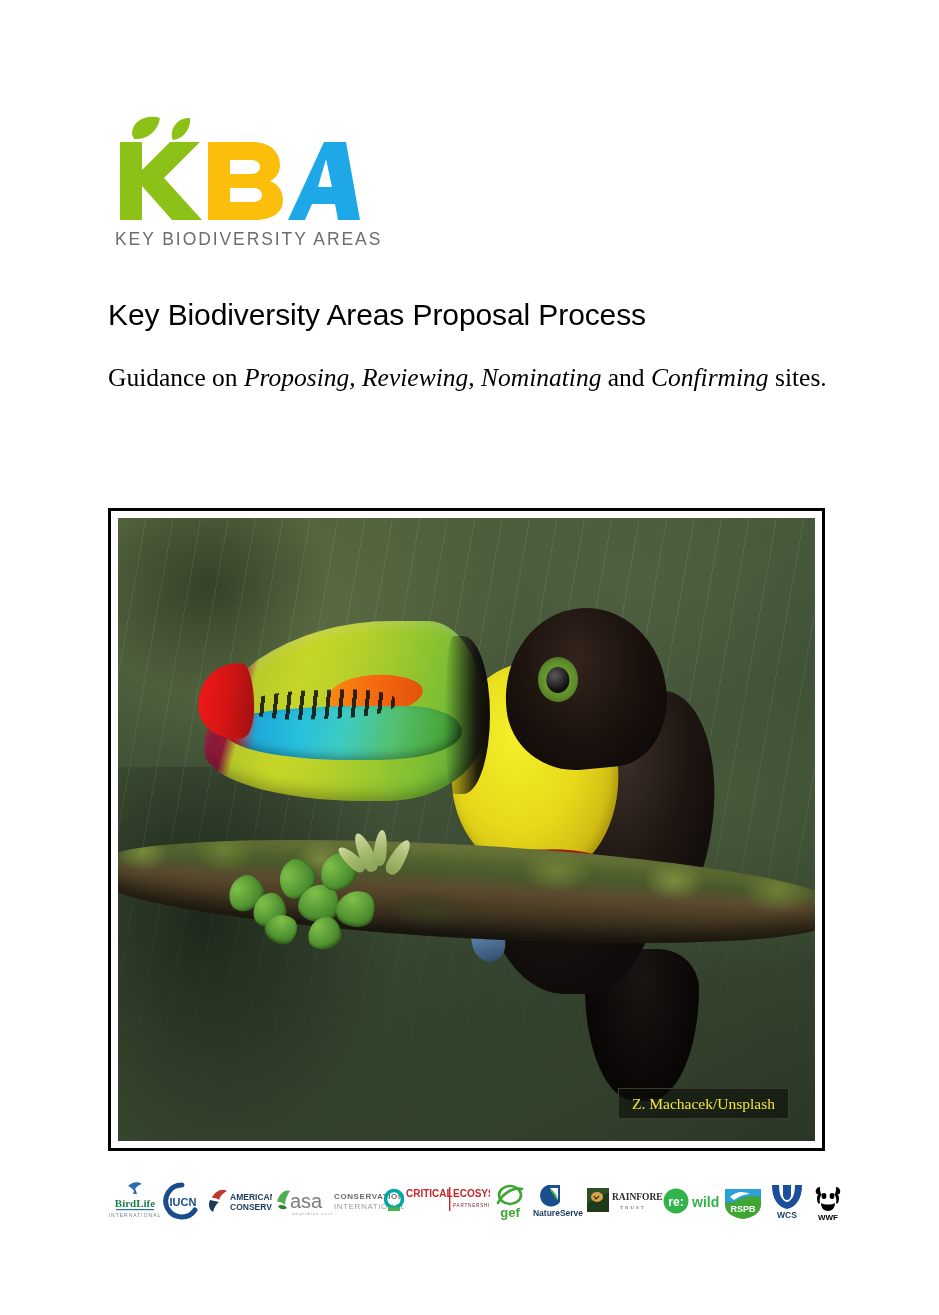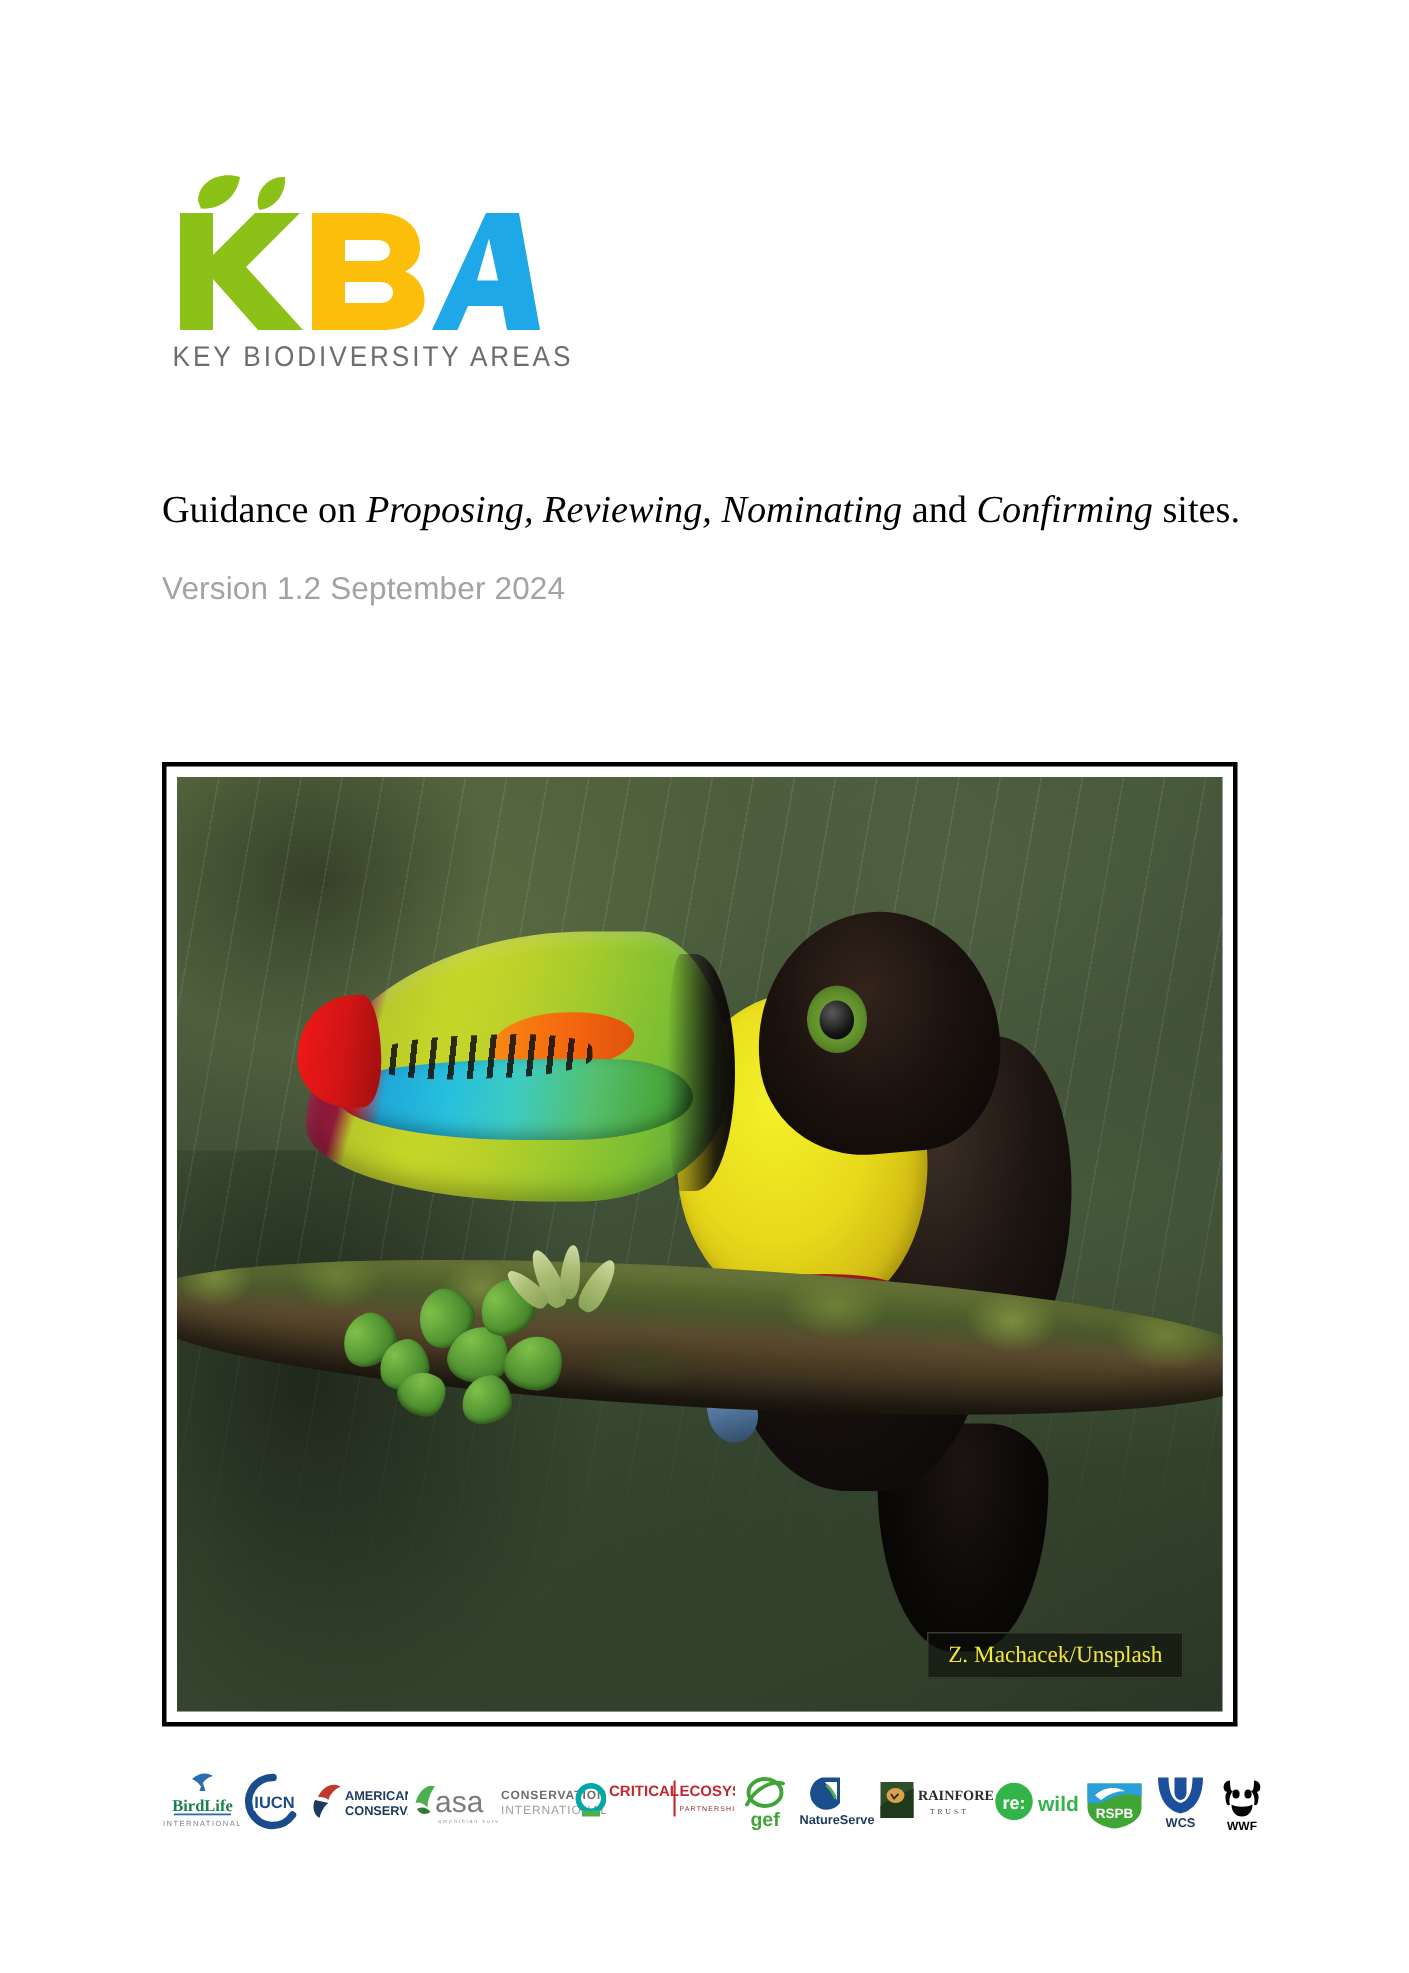--- a/index.html
+++ b/index.html
@@ -82,21 +82,21 @@
     box-sizing: border-box;
     border: 3px solid #000000;
     background: #ffffff;
     padding: 7px;
   }
   #photo {
     position: relative;
     width: 100%;
     height: 100%;
     overflow: hidden;
-    background: #737373;
+    background: #0369a1;
   }
 
   
   .bg-layer {
     position: absolute;
     inset: 0;
     background:
       radial-gradient(ellipse 46% 38% at 26% 16%, #5a6b42 0%, rgba(90,107,66,0) 70%),
       radial-gradient(ellipse 40% 34% at 74% 10%, #4e6040 0%, rgba(78,96,64,0) 72%),
       radial-gradient(ellipse 52% 40% at 88% 44%, #46583a 0%, rgba(70,88,58,0) 74%),
@@ -400,24 +400,24 @@
              M118 48 V62 H139 C145 62, 148 59, 148 55 C148 51, 145 48, 139 48 Z
              M118 76 V90 H141 C147 90, 150 87, 150 83 C150 79, 147 76, 141 76 Z" fill="#FBBE0A" fill-rule="evenodd"></path>
 
     <path d="M176 108 L212 30 H234 L248 108 H226 L223 92 H200 L193 108 Z
              M206 75 H220 L214 47 Z" fill="#1FA8E8" fill-rule="evenodd"></path>
   </svg>
   <div class="logo-tagline">KEY BIODIVERSITY AREAS</div>
 </div>
 
 <div id="title-block">
+  <h1 class="doc-title">Key Biodiversity Areas Proposal Process</h1>
   <p class="doc-subtitle">
     <span>Guidance on </span><span class="ital">Proposing, Reviewing, Nominating</span><span> and </span><span class="ital">Confirming</span><span> sites.</span>
   </p>
-  <p class="doc-version">Version 1.2 September 2024</p>
 </div>
 
 <div id="photo-frame">
   <div id="photo">
     <div class="bg-layer"></div>
     <div class="bg-dark-topleft"></div>
     <div class="bg-dark-left"></div>
     <div class="rain"></div>
 
     <div class="toucan">

